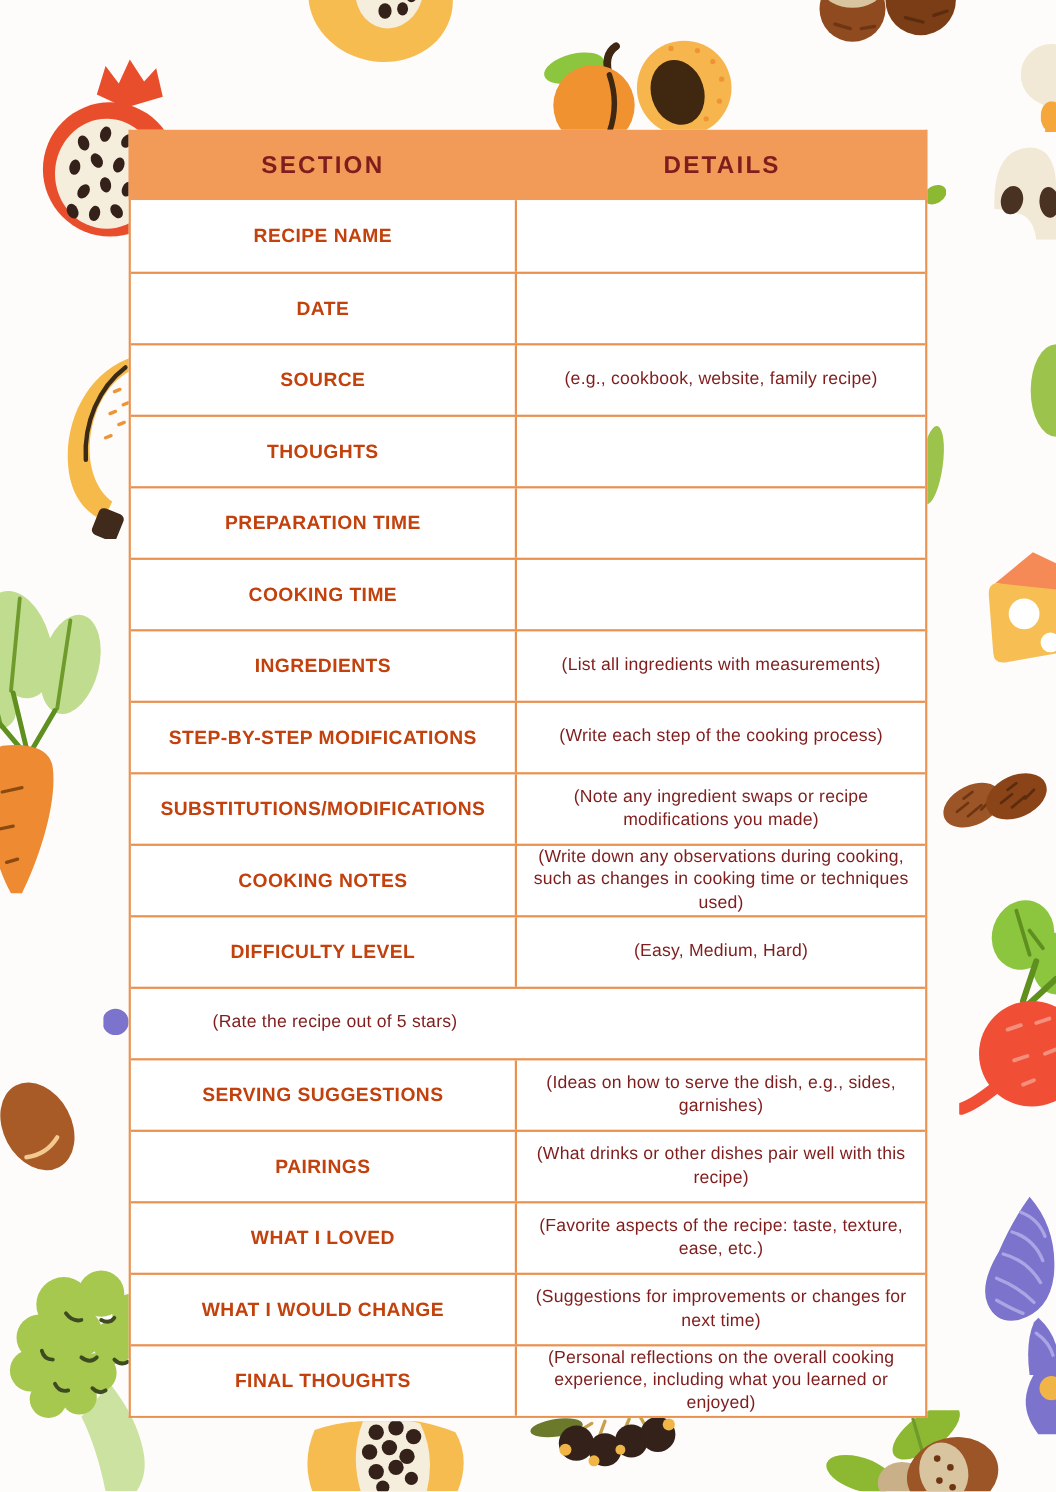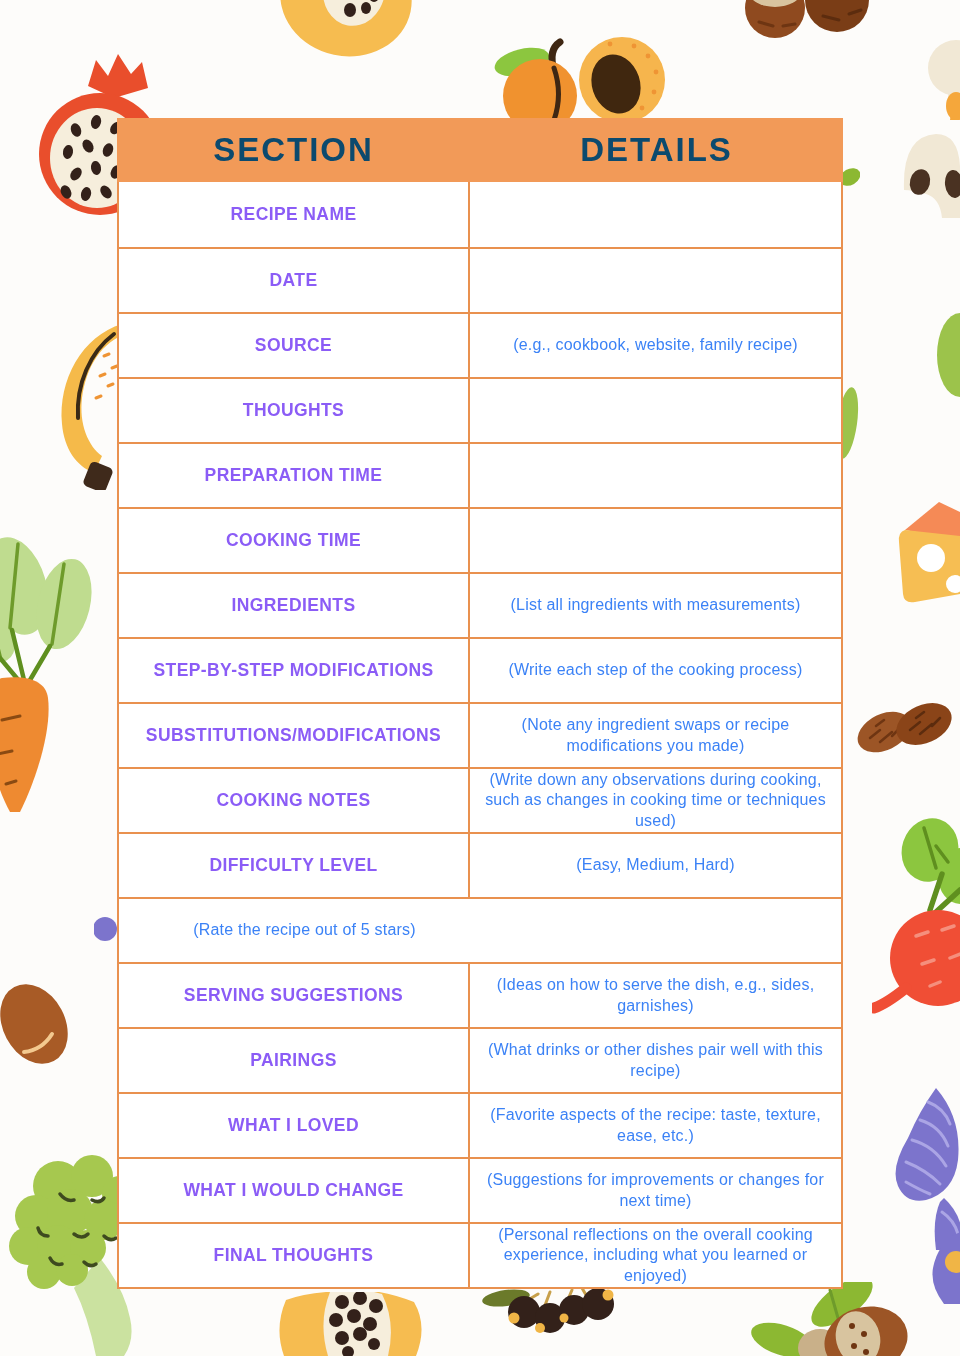--- a/index.html
+++ b/index.html
@@ -13,34 +13,34 @@
     position:absolute;left:117px;top:118px;width:726px;z-index:2;
     border:2px solid #E9914F;border-top:none;background:#FFFFFF;
     box-sizing:border-box;
   }
   .thead{
     display:flex;height:64px;background:#F29A58;
     margin:0 -2px; width:726px;
   }
   .thead .hcell{
     display:flex;align-items:center;justify-content:center;
-    color:#0c4a6e;font-weight:800;font-size:33px;letter-spacing:2px;
+    color:#7f1d1d;font-weight:800;font-size:22px;letter-spacing:2px;
   }
   .hcell.left{width:353px;}
   .hcell.right{width:373px;}
   .trow{display:flex;height:65px;box-sizing:border-box;background:#FFFFFF;}
   .trow + .trow{border-top:2px solid #E9914F;}
   .tcell{display:flex;align-items:center;justify-content:center;text-align:center;box-sizing:border-box;}
   .tcell.left{
     width:351px;border-right:2px solid #E9914F;
-    color:#8b5cf6;font-weight:700;font-size:17.5px;letter-spacing:.4px;
+    color:#c2410c;font-weight:700;font-size:17.5px;letter-spacing:.4px;
     padding:2px 8px;
   }
   .tcell.right{
-    width:371px;color:#3b82f6;font-size:16px;line-height:1.27;
+    width:371px;color:#7f1d1d;font-size:16px;line-height:1.27;
     padding:2px 13px;letter-spacing:.2px;
   }
 </style>
 </head>
 <body>
 
 <div class="page">
 
   <svg class="deco" style="left:272px;top:-50px" width="150" height="118" viewBox="0 0 150 118">
     <ellipse cx="74" cy="48" rx="66" ry="58" transform="rotate(12 74 48)" fill="#F6BC50"></ellipse>

